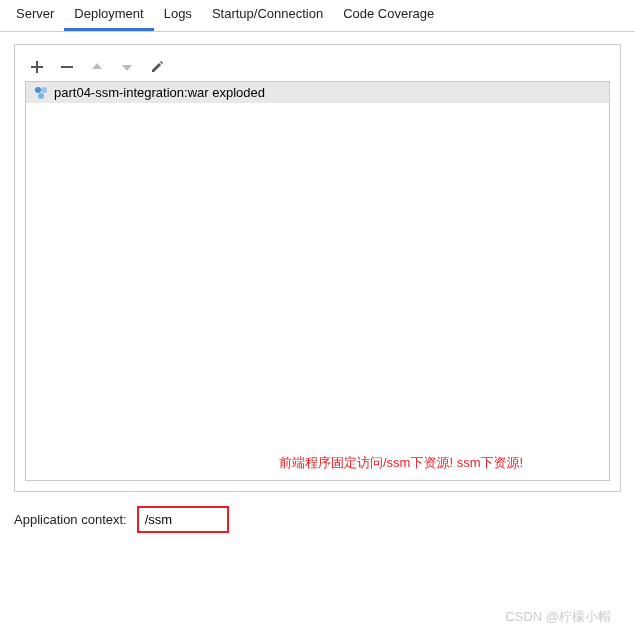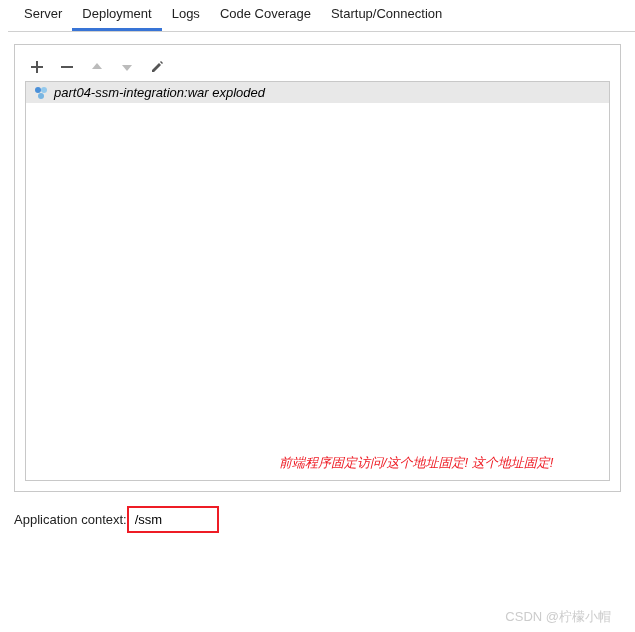--- a/index.html
+++ b/index.html
@@ -12,21 +12,20 @@
       height: 632px;
       overflow: hidden;
       position: relative;
     }
     .tabs {
       display: flex;
       border-bottom: 1px solid #d0d0d0;
       padding: 0 6px;
       height: 32px;
       align-items: flex-end;
-      margin-left: 8px;
     }
     .tab {
       padding: 6px 10px 7px;
       cursor: pointer;
       color: #222;
       border-bottom: 3px solid transparent;
     }
     .tab.active {
       border-bottom: 3px solid #3874d6;
     }
@@ -39,21 +38,20 @@
       top: -9px;
       left: 6px;
       background: #fff;
       padding: 0 4px;
       font-size: 13px;
       color: #333;
     }
     .fieldset-box {
       border: 1px solid #c8c8c8;
       padding: 12px 10px 10px 10px;
-      font-style: italic;
     }
     .toolbar {
       display: flex;
       align-items: center;
       gap: 14px;
       padding: 2px 4px 6px 4px;
     }
     .toolbar-btn {
       width: 16px;
       height: 16px;
@@ -90,21 +88,21 @@
       color: #ee1c25;
       font-size: 13px;
       font-family: "Microsoft YaHei", Arial, sans-serif;
       bottom: 20px;
       left: 265px;
     }
     .context-row {
       display: flex;
       align-items: center;
       margin: 14px 14px 0 14px;
-      gap: 0;
+      gap: 10px;
     }
     .context-label {
       font-size: 13px;
       color: #222;
     }
     .context-input {
       border: 2px solid #ee1c25;
       padding: 4px 6px;
       width: 92px;
       font-size: 13px;
@@ -119,22 +117,22 @@
       font-family: "Microsoft YaHei", Arial, sans-serif;
     }
   </style>
 </head>
 <body>
 
 <div class="tabs">
   <div class="tab">Server</div>
   <div class="tab active">Deployment</div>
   <div class="tab">Logs</div>
+  <div class="tab">Startup/Connection</div>
   <div class="tab">Code Coverage</div>
-  <div class="tab">Startup/Connection</div>
 </div>
 
 <div class="fieldset-area">
   <div class="fieldset-box">
     <div class="toolbar">
       <div class="toolbar-btn">
         <svg viewBox="0 0 14 14">
             <path d="M6 1h2v5h5v2H8v5H6V8H1V6h5z" fill="currentColor"></path>
           </svg>
       </div>
@@ -164,21 +162,21 @@
         <span class="artifact-icon">
           <svg viewBox="0 0 14 14">
             <circle cx="4" cy="4" r="3" fill="#4a90d9"></circle>
             <circle cx="10" cy="4" r="3" fill="#7ec0ee" opacity="0.8"></circle>
             <circle cx="7" cy="10" r="3" fill="#5ba8e0" opacity="0.8"></circle>
           </svg>
         </span>
         <span>part04-ssm-integration:war exploded</span>
       </div>
     </div>
-    <div class="annotation">前端程序固定访问/这个地址固定! 这个地址固定!</div>
+    <div class="annotation">前端程序固定访问/ssm下资源! ssm下资源!</div>
   </div>
 </div>
 
 <div class="context-row">
   <span class="context-label">Application context:</span>
   <input class="context-input" type="text" value="/ssm" style="">
 </div>
 
 <div class="watermark">CSDN @柠檬小帽</div>
 

